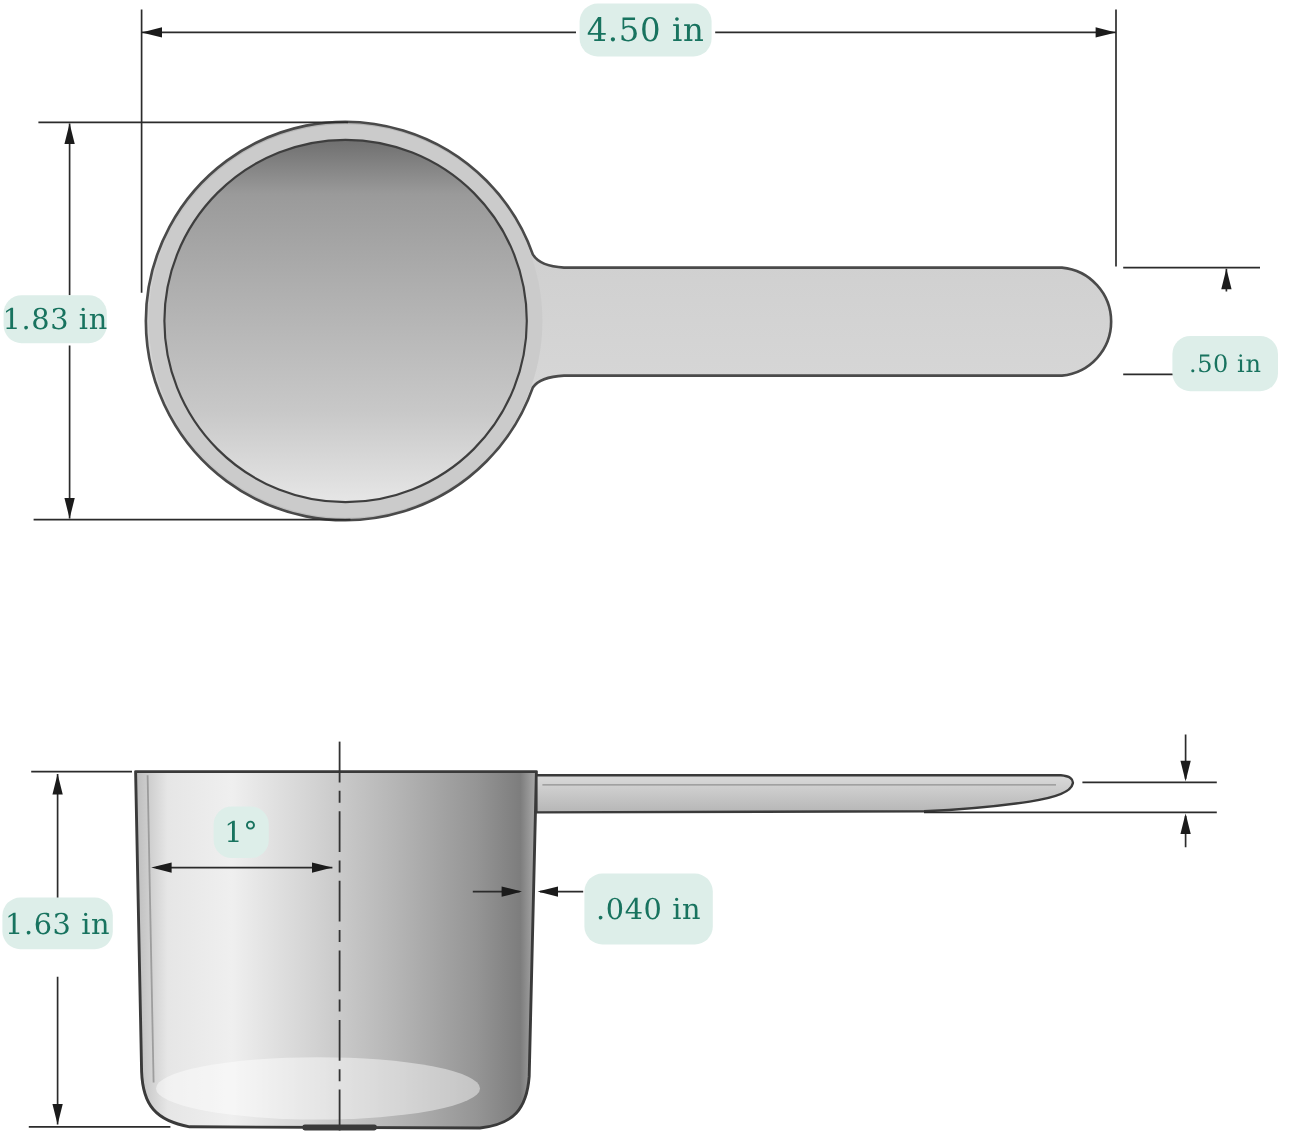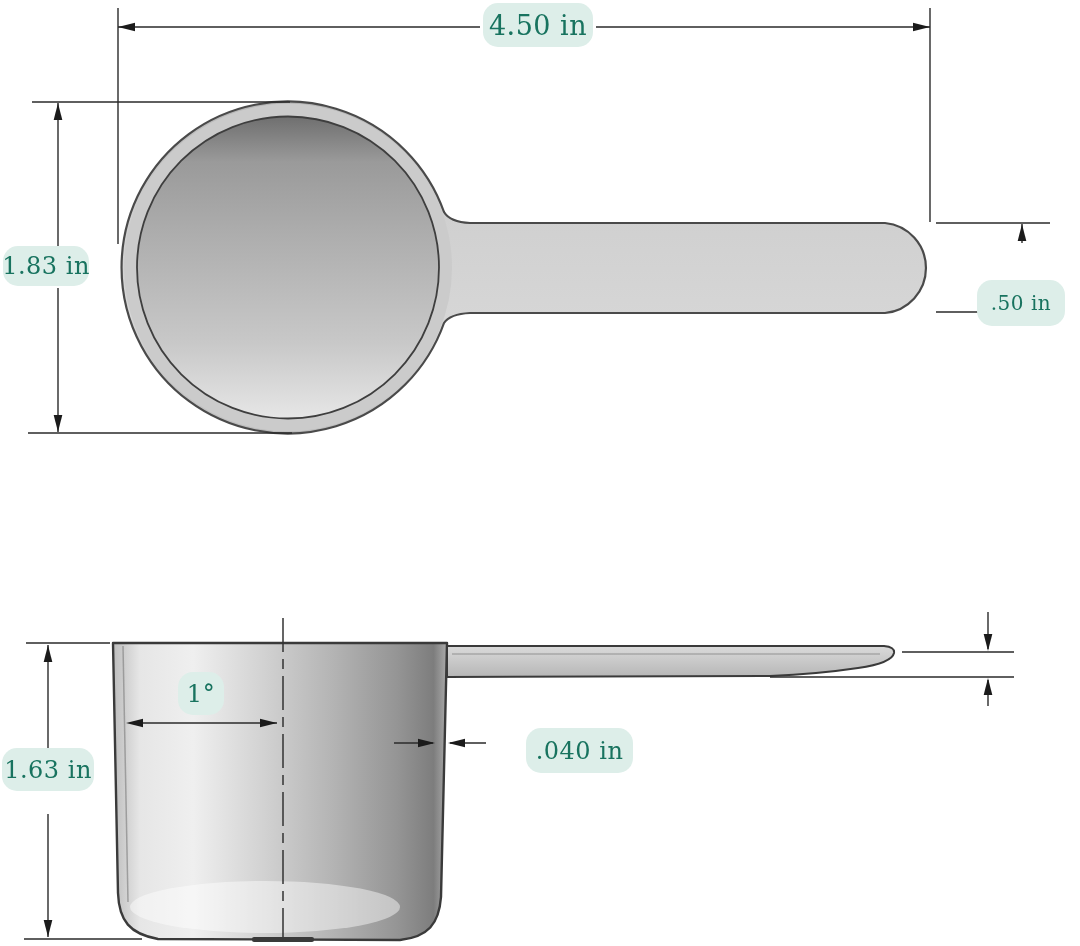--- a/index.html
+++ b/index.html
@@ -31,21 +31,21 @@
     font-weight: 400;
     line-height: 1;
     letter-spacing: 0.5px;
     white-space: nowrap;
   }
   .pill-length           { left: 483px; top: 3px;   width: 110px; height: 44px; font-size: 27px; }
   .pill-diameter         { left: 3px;   top: 246px; width: 86px;  height: 40px; font-size: 24px; text-align: center; }
   .pill-handle-width     { left: 977px; top: 244px; width: 88px;  height: 46px; font-size: 20px; margin-top: 36px; }
   .pill-cup-height       { left: 2px;   top: 748px; width: 92px;  height: 43px; font-size: 24px; }
   .pill-draft-angle      { left: 178px; top: 672px; width: 46px;  height: 43px; font-size: 24px; }
-  .pill-wall-thickness   { left: 487px; top: 728px; width: 107px; height: 45px; font-size: 24px; margin-left: 39px; }
+  .pill-wall-thickness   { left: 487px; top: 728px; width: 107px; height: 59px; font-size: 24px; }
   .pill-handle-thickness { left: 941px; top: 708px; width: 96px;  height: 46px; font-size: 24px; }
 </style>
 </head>
 <body>
 
 <div class="canvas">
 
   <svg width="1080" height="946" viewBox="0 0 1080 946">
     <defs>
       <linearGradient id="gHandleTop" x1="0" y1="0" x2="0" y2="1">

